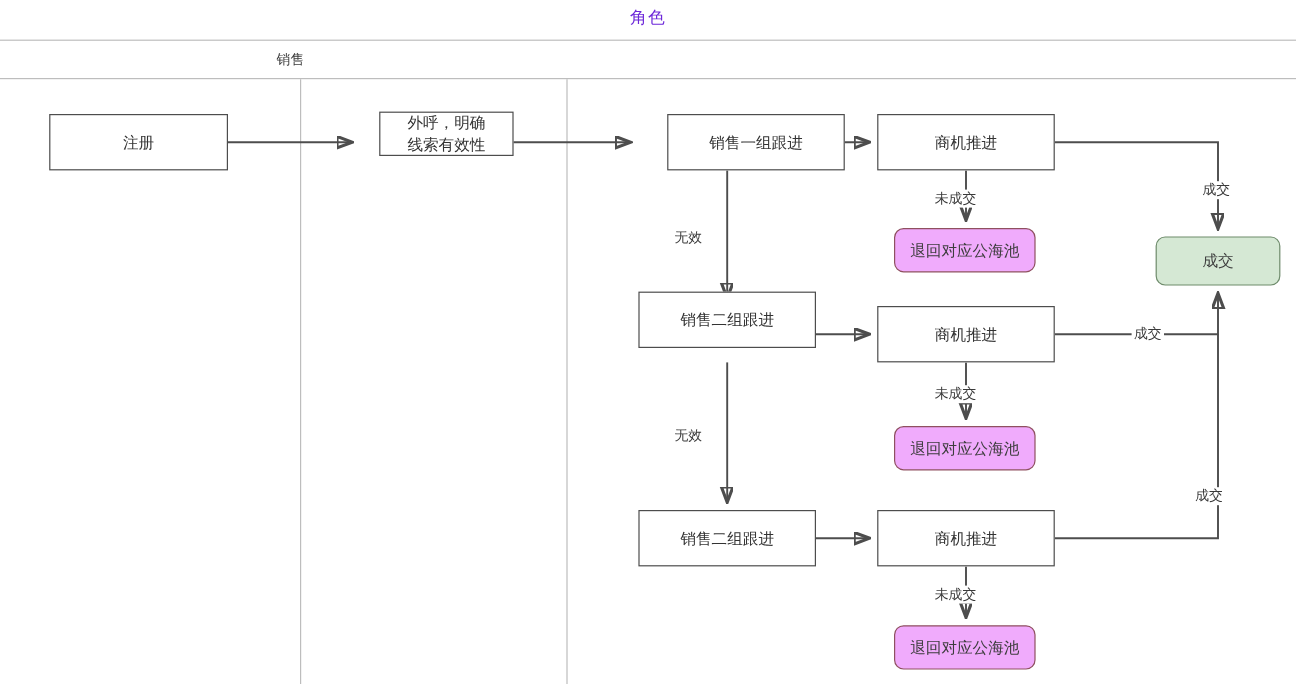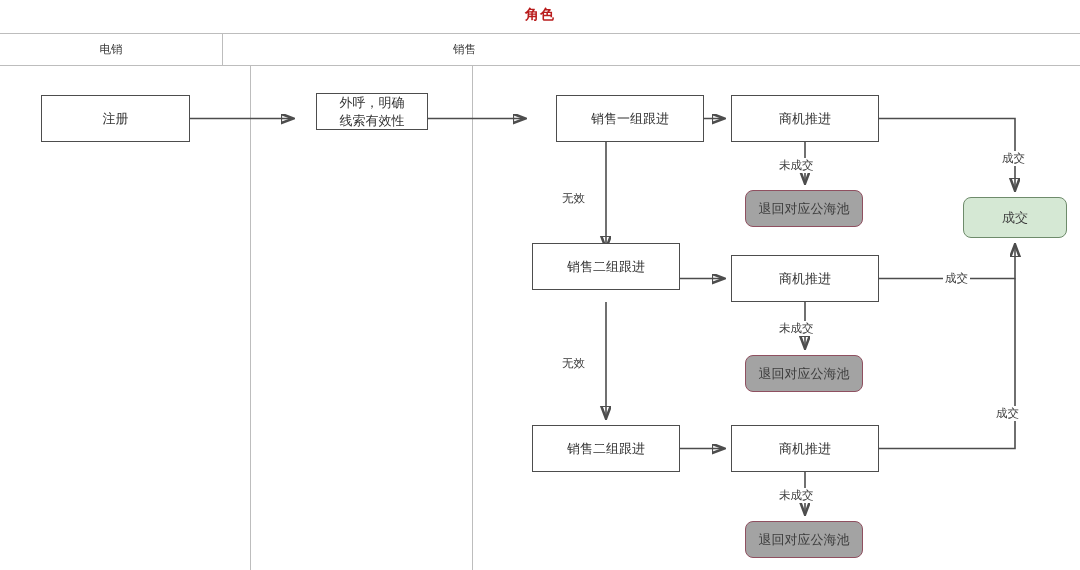--- a/index.html
+++ b/index.html
@@ -22,22 +22,22 @@
     height: 570px;
   }
   
   .diagram-title {
     position: absolute;
     left: 0;
     top: 6px;
     width: 1080px;
     text-align: center;
     font-size: 14px;
-    font-weight: bold;
-    color: #b91c1c;
+    font-weight: normal;
+    color: #6d28d9;
     letter-spacing: 1px;
   }
   
   .lane-header-row {
     position: absolute;
     left: 0;
     top: 33px;
     width: 1080px;
     height: 33px;
     border-top: 1px solid #bdbdbd;
@@ -74,21 +74,21 @@
     line-height: 1.35;
     color: #333333;
     white-space: pre-line;
     z-index: 3;
   }
   .node.process {
     background: #ffffff;
     border: 1.6px solid #4d4d4d;
   }
   .node.reject {
-    background: #a3a3a3;
+    background: #f0abfc;
     border: 1.6px solid #8f5060;
     border-radius: 8px;
     color: #3d3d3d;
   }
   .node.success {
     background: #d5e8d4;
     border: 1.6px solid #6e8b6b;
     border-radius: 8px;
     color: #3d3d3d;
   }
@@ -105,21 +105,20 @@
   svg line, svg path { stroke: #4d4d4d; stroke-width: 1.6; fill: none; }
 </style>
 </head>
 <body>
 
 <div>
 
   <div class="diagram-title">角色</div>
 
   <div class="lane-header-row">
-    <div class="lane-header" style="width:222px">电销</div>
     <div class="lane-header" style="width:484px">销售</div>
   </div>
 
   <div class="lane-sep" style="left:250px"></div>
   <div class="lane-sep" style="left:472px"></div>
 
   <svg id="canvas">
     <defs>
       <marker id="arrow" markerWidth="9" markerHeight="9" refX="7.6" refY="3" orient="auto" markerUnits="strokeWidth">
         <path d="M0,0 L8,3 L0,6 z" fill="#4d4d4d" stroke="none"></path>

